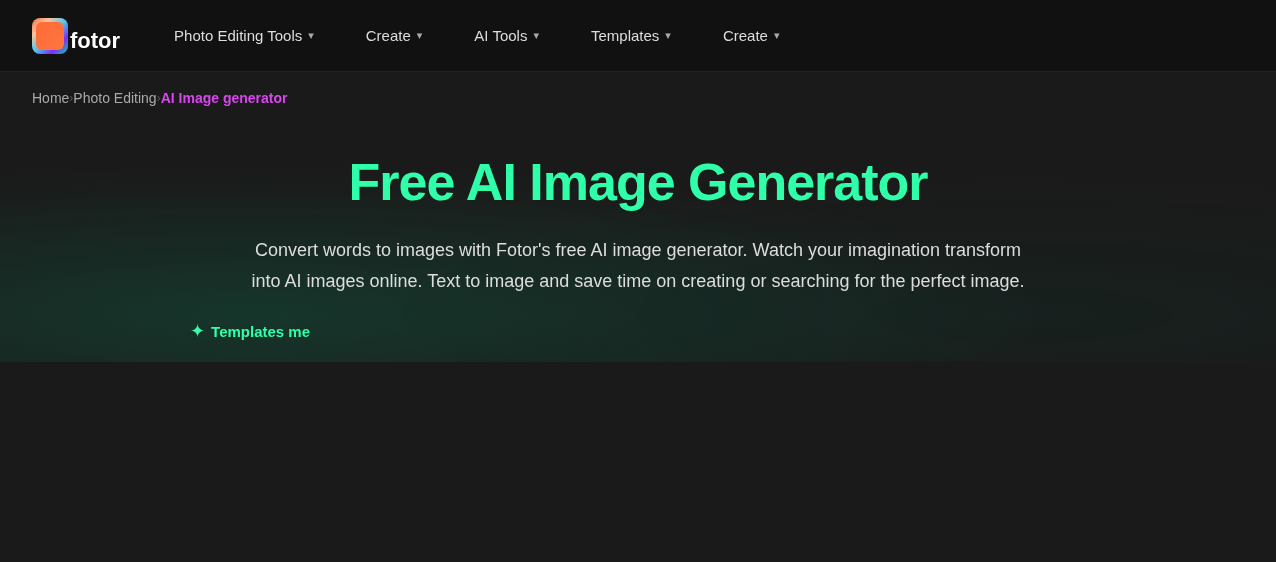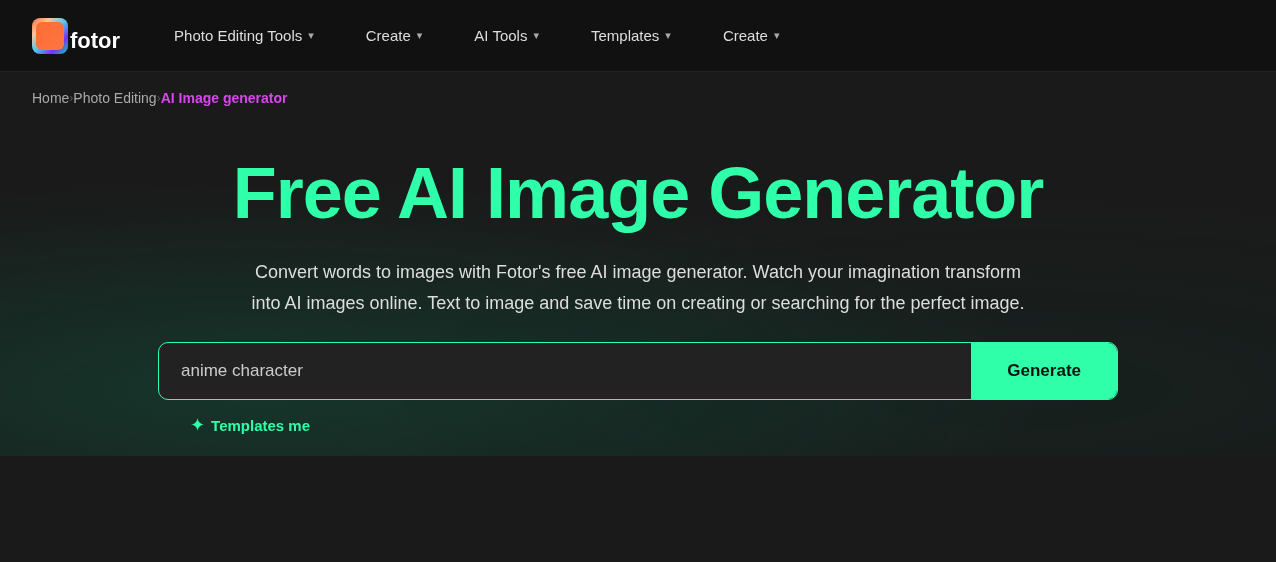--- a/index.html
+++ b/index.html
@@ -89,21 +89,21 @@
     .hero {
       display: flex;
       flex-direction: column;
       align-items: center;
       padding: 30px 32px 20px;
       background: radial-gradient(ellipse at 20% 80%, rgba(0,180,120,0.18) 0%, transparent 55%),
                   radial-gradient(ellipse at 80% 80%, rgba(0,80,60,0.12) 0%, transparent 50%),
                   #1a1a1a;
     }
     .hero-title {
-      font-size: 72px;
+      font-size: 52px;
       font-weight: 900;
       color: #2fffa8;
       line-height: 1.1;
       margin-bottom: 24px;
       letter-spacing: -1px;
     }
     .hero-desc {
       font-size: 18px;
       color: #ddd;
       text-align: center;
@@ -216,22 +216,18 @@
   <span class="breadcrumb-sep">›</span>
   <span class="breadcrumb-item">Photo Editing</span>
   <span class="breadcrumb-sep">›</span>
   <span class="breadcrumb-current">AI Image generator</span>
 </div>
 
 <section class="hero">
   <h1 class="hero-title">Free AI Image Generator</h1>
   <p class="hero-desc">Convert words to images with Fotor's free AI image generator. Watch your imagination transform into AI images online. Text to image and save time on creating or searching for the perfect image.</p>
 
-  <div class="input-row">
-    <input class="prompt-input" type="text" value="anime character" placeholder="anime character" style="">
-    <button class="generate-btn">Generate</button>
-  </div>
 
   <div class="surprise-row">
     <span class="sparkle-icon">✦</span>
     <span class="surprise-label">Templates me</span>
   </div>
 </section>
 
 </body></html>

